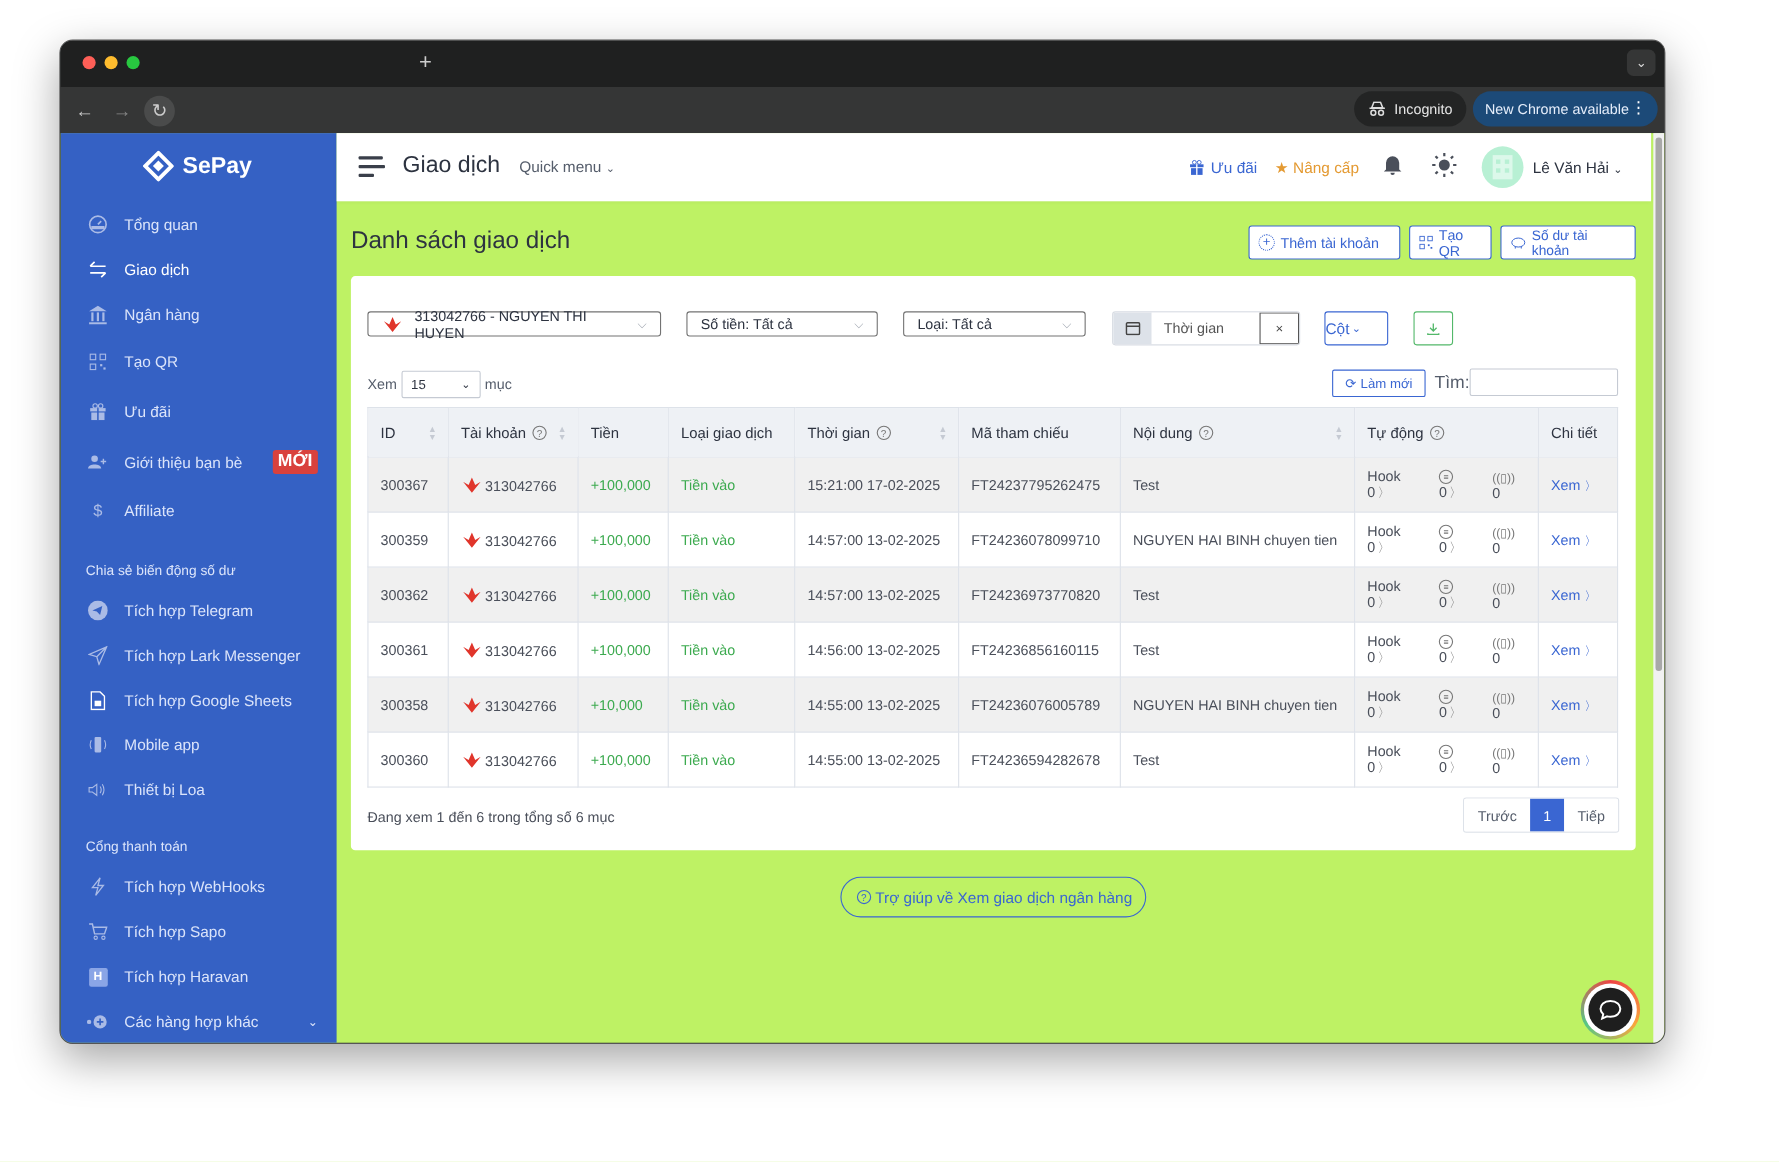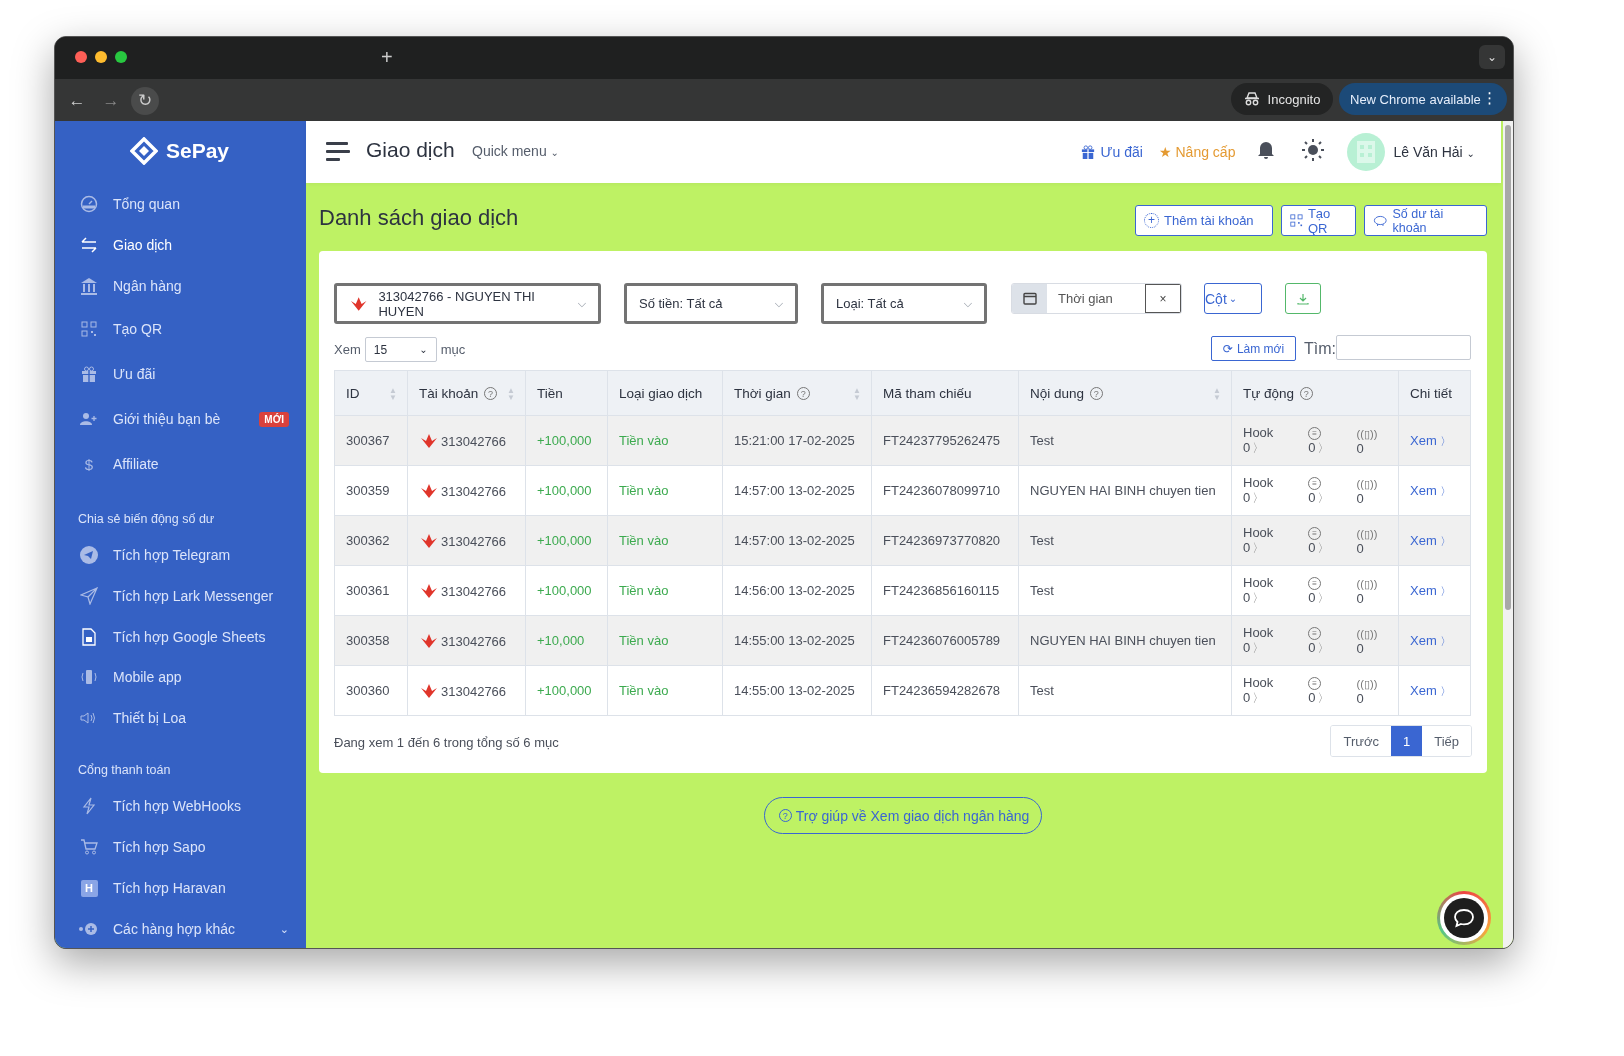--- a/index.html
+++ b/index.html
@@ -24,21 +24,21 @@
   .newchrome { position: absolute; left: 1284px; top: 4px; width: 168px; height: 32px; border-radius: 16px; background: #1c4a78; color: #e6eefb; font-size: 13px; display: flex; align-items: center; padding-left: 11px; }
   .newchrome .dots { position: absolute; right: 10px; top: 6px; font-size: 15px; color: #fff; }
   
   .viewport { position: absolute; left: 0; top: 84px; width: 1460px; height: 829px; background: #bef264; overflow: hidden; }
   .sidebar { position: absolute; left: 0; top: 0; width: 251px; height: 100%; background: #3561c4; color: #dbe4fa; }
   .logo { position: absolute; left: 75px; top: 16px; display: flex; align-items: center; gap: 8px; color: #fff; font-size: 21px; font-weight: bold; }
   .nav-item { position: absolute; left: 24px; display: flex; align-items: center; font-size: 14px; color: #dbe4fa; width: 210px; }
   .nav-item .ico { width: 20px; height: 20px; margin-right: 14px; display: flex; align-items: center; justify-content: center; color: #aabbe6; font-size: 15px; }
   .nav-item.active { color: #ffffff; }
   .nav-item.active .ico { color: #ffffff; }
-  .badge-new { margin-left: auto; background: #d9413d; color: #fff; font-size: 10px; font-weight: bold; padding: 2px 5px; border-radius: 3px; }
+  .badge-new { margin-left: auto; background: #d9413d; color: #fff; font-size: 16px; font-weight: bold; padding: 2px 5px; border-radius: 3px; }
   .section-label { position: absolute; left: 23px; font-size: 12.5px; color: #dbe4fa; }
   .chev { margin-left: auto; font-size: 11px; color: #dbe4fa; }
   
   .header { position: absolute; left: 251px; top: 0; width: 1195px; height: 62px; background: #fff; box-shadow: 0 1px 4px rgba(0,0,0,0.05); }
   .hamb { position: absolute; left: 20px; top: 21px; width: 22px; }
   .hamb span { display: block; height: 3px; background: #3a3f4a; margin-bottom: 5px; border-radius: 1px; }
   .hamb span:nth-child(2) { width: 24px; }
   .hamb span:nth-child(3) { width: 14px; }
   .h-title { position: absolute; left: 60px; top: 17px; font-size: 21px; color: #2d3340; }
   .quick { position: absolute; left: 166px; top: 22px; font-size: 14px; color: #555d6b; }
@@ -47,21 +47,21 @@
   .nangcap { color: #e49a32; font-size: 14px; display: flex; align-items: center; gap: 4px; margin-right: 22px; }
   .bell { margin-right: 26px; }
   .sun { margin-right: 22px; }
   .avatar { width: 38px; height: 38px; border-radius: 50%; background: #b8f0d4; margin-right: 8px; position: relative; overflow: hidden; }
   .username { font-size: 14px; color: #2d3340; margin-right: 26px; }
   
   .content { position: absolute; left: 251px; top: 62px; width: 1195px; height: 767px; }
   .page-title { position: absolute; left: 13px; top: 22px; font-size: 22px; color: #2d3340; }
   .btn-outline { position: absolute; top: 22px; height: 31px; border: 1px solid #3a66d2; border-radius: 3px; background: #fff; color: #3a66d2; font-size: 13px; display: flex; align-items: center; padding: 0 8px; gap: 5px; }
   .card { position: absolute; left: 13px; top: 68px; width: 1168px; height: 522px; background: #fff; border-radius: 4px; }
-  .select { position: absolute; top: 32px; height: 41px; border: 3px solid #737373; border-radius: 3px; display: flex; align-items: center; padding: 0 12px; font-size: 13px; color: #2d3340; background: #fff; }
+  .select { position: absolute; top: 32px; height: 23px; border: 1px solid #737373; border-radius: 3px; display: flex; align-items: center; padding: 0 12px; font-size: 13px; color: #2d3340; background: #fff; }
   .select .caret { margin-left: auto; color: #9aa1ab; font-size: 11px; }
   .time-group { position: absolute; left: 692px; top: 32px; height: 31px; display: flex; border: 1px solid #d8dce3; border-radius: 3px; overflow: hidden; }
   .time-group .cal { width: 35px; background: #dde2e9; display: flex; align-items: center; justify-content: center; }
   .time-group .time-input { width: 98px; padding-left: 11px; font-size: 13px; color: #555; display: flex; align-items: center; background: #fff; }
   .time-group .clear { width: 36px; border: 1px solid #555; display: flex; align-items: center; justify-content: center; font-size: 12px; color: #444; background: #fff; }
   .cot { position: absolute; left: 885px; top: 32px; height: 31px; width: 58px; border: 1px solid #3a66d2; border-radius: 3px; color: #3a66d2; font-size: 14px; display: flex; align-items: center; gap: 2px; }
   .dl { position: absolute; left: 966px; top: 32px; width: 36px; height: 31px; border: 1px solid #53b86a; border-radius: 3px; display: flex; align-items: center; justify-content: center; }
   .len { position: absolute; left: 15px; top: 86px; display: flex; align-items: center; font-size: 13px; color: #555d6b; gap: 4px; }
   .len .lensel { width: 72px; height: 25px; border: 1px solid #c5cad3; border-radius: 2px; display: flex; align-items: center; padding: 0 8px; font-size: 12px; color: #2d3340; justify-content: space-between; }
   .refresh { position: absolute; left: 892px; top: 85px; height: 25px; width: 85px; border: 1px solid #3a66d2; border-radius: 2px; color: #3a66d2; font-size: 12px; display: flex; align-items: center; justify-content: center; gap: 4px; }

